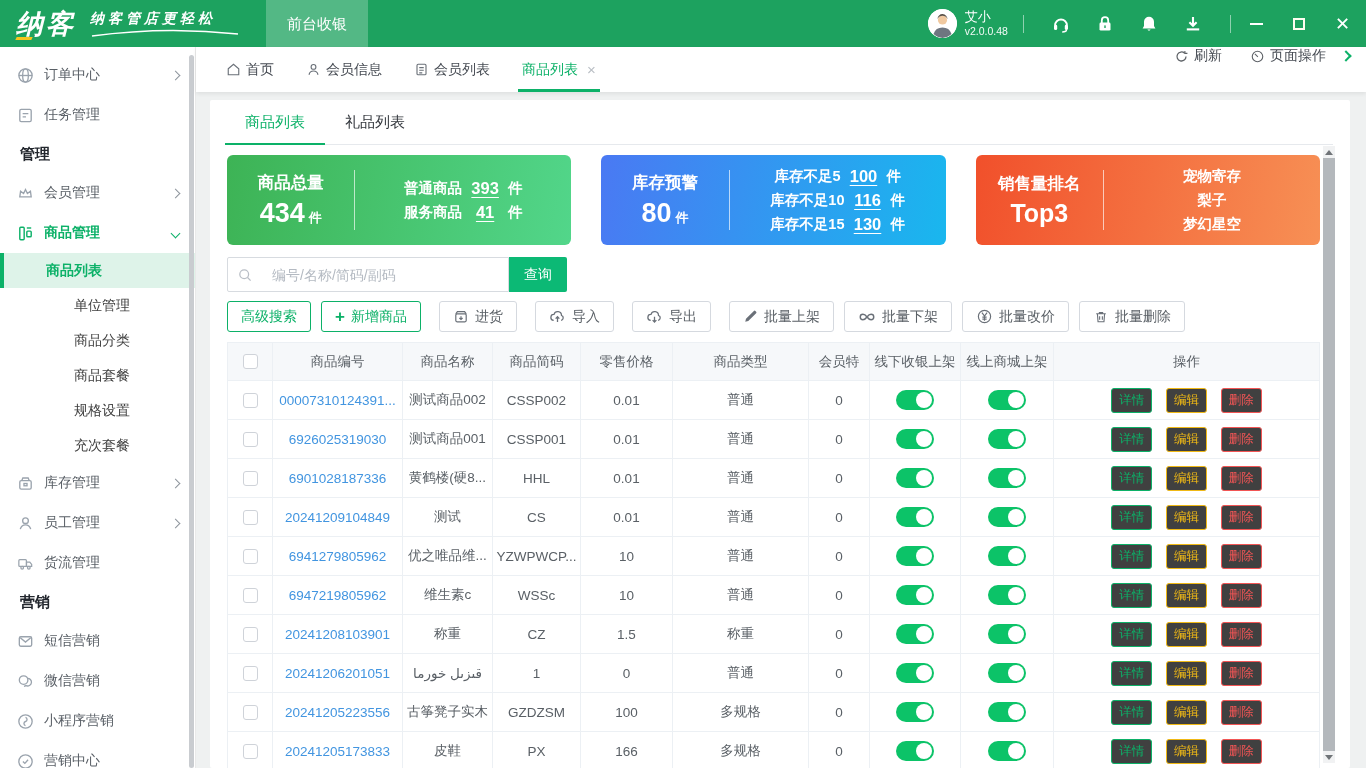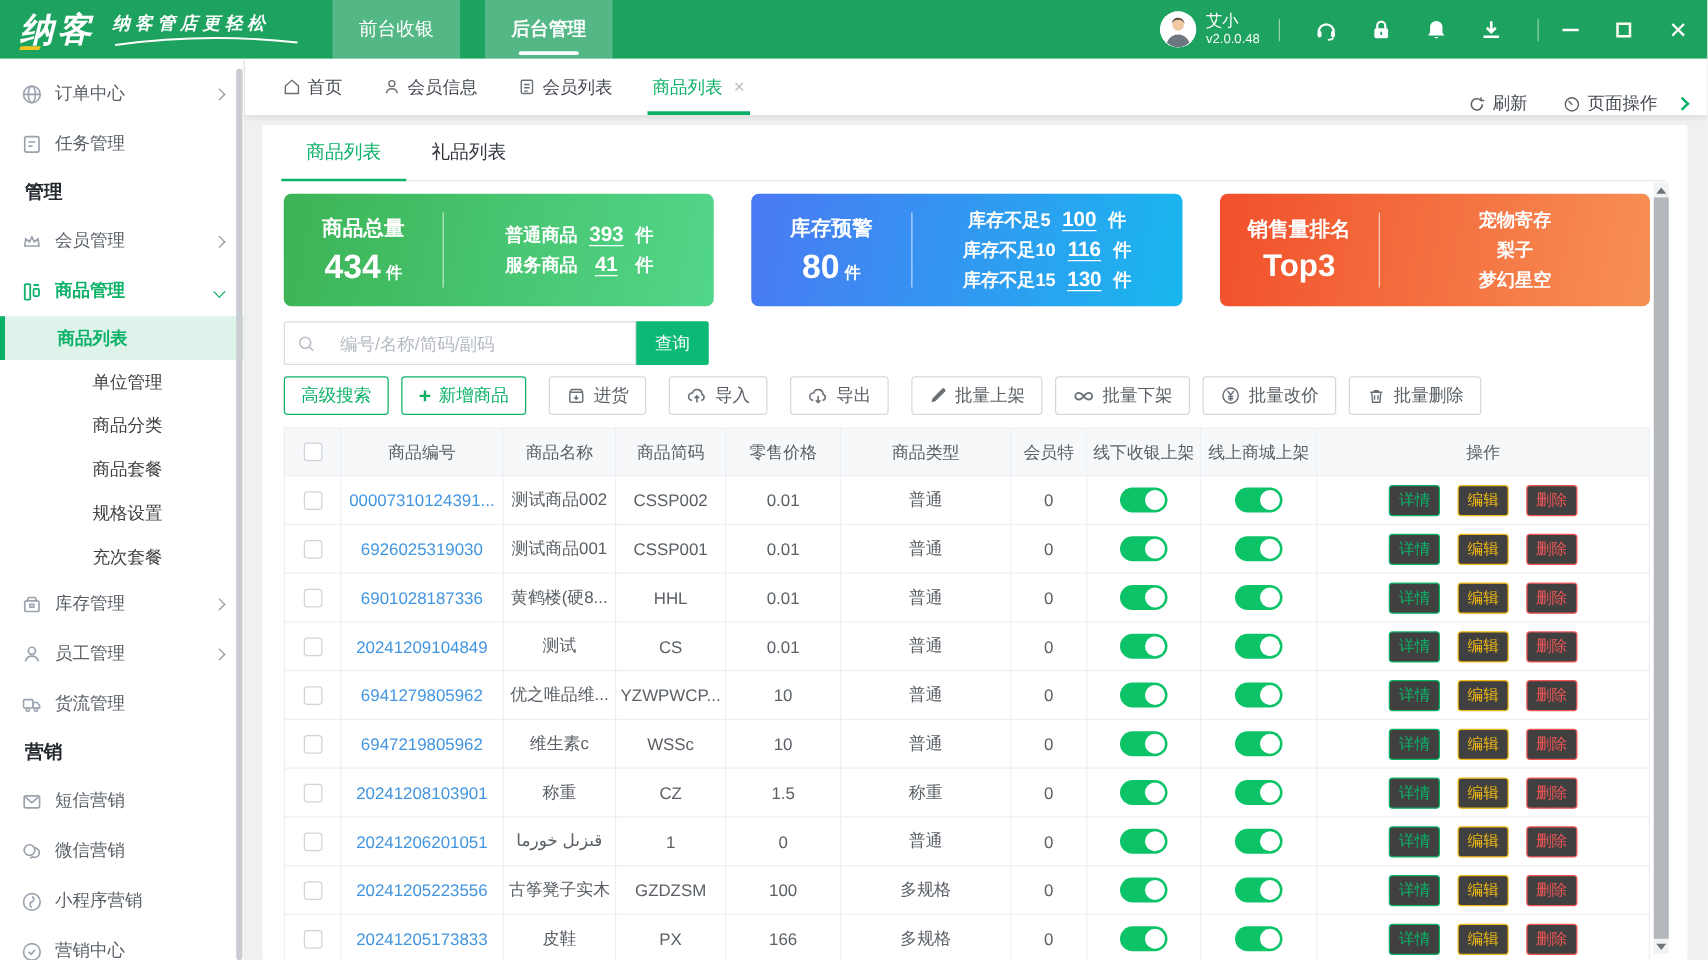--- a/index.html
+++ b/index.html
@@ -44,21 +44,21 @@
   .s-item.active-parent { color:#0cb168; font-weight:bold; }
   .s-item.active-parent .s-icon { color:#0cb168; }
   .s-section { height:38px; line-height:38px; padding-left:20px; font-size:15px; font-weight:bold; color:#23272e; }
   .s-sub { height:35px; line-height:35px; padding-left:74px; font-size:14px; color:#404040; cursor:pointer; }
   .s-sub.active { background:#def3e9; color:#0cb168; font-weight:bold; border-left:4px solid #0cb168; padding-left:42px; }
   .side-scroll { position:absolute; top:8px; right:1px; bottom:0; width:5px; }
   .side-thumb { width:5px; height:100%; background:#c9ccd0; border-radius:3px; }
 
   
   .content-region { flex:1; display:flex; flex-direction:column; min-width:0; }
-  .tabbar { height:45px; background:#fff; display:flex; align-items:flex-end; padding:0 16px 0 30px; box-shadow:0 2px 4px rgba(0,0,0,.07); position:relative; z-index:2; flex:none; }
+  .tabbar { height:45px; background:#fff; display:flex; align-items:flex-start; padding:0 16px 0 30px; box-shadow:0 2px 4px rgba(0,0,0,.07); position:relative; z-index:2; flex:none; }
   .t-tab { display:flex; align-items:center; gap:5px; margin-right:32px; font-size:14px; color:#454a52; height:45px; position:relative; cursor:pointer; }
   .t-tab svg { color:#6a7078; }
   .t-tab.active { color:#0cb168; }
   .t-tab.active::after { content:""; position:absolute; left:-4px; right:-4px; bottom:0; height:3px; background:#0cb168; }
   .t-close { color:#b9bec4; font-size:15px; margin-left:4px; }
   .tabbar-right { margin-left:auto; display:flex; align-items:center; }
   .t-action { display:flex; align-items:center; gap:5px; font-size:14px; color:#454a52; margin-left:28px; cursor:pointer; }
   .t-action svg { color:#5f6368; }
   .green-chev { width:8px; height:8px; border-right:2px solid #0cb168; border-bottom:2px solid #0cb168; transform:rotate(-45deg); margin-left:16px; cursor:pointer; }
 
@@ -134,21 +134,20 @@
   <header class="topbar">
     <div class="logo">纳客</div>
     <div class="slogan-wrap">
       <div class="slogan">纳客管店更轻松</div>
       <svg width="150" height="8" viewBox="0 0 150 8">
           <path d="M2 7 Q75 -3 148 5" stroke="#fff" stroke-width="1.5" fill="none"></path>
         </svg>
     </div>
     <div class="nav-tabs">
       <div class="nav-tab">前台收银</div>
-      <div class="nav-tab active">后台管理</div>
     </div>
     <div class="topbar-right">
       <div class="avatar">
         <svg width="29" height="29" viewBox="0 0 29 29">
           <circle cx="14.5" cy="14.5" r="14.5" fill="#fff"></circle>
           <circle cx="14.5" cy="11" r="4.6" fill="#f0c9a0"></circle>
           <path d="M9.5 10a5 5 0 0 1 10 .2 c-1-2.4-3-3.4-5-3.4s-4 1-5 3.2z" fill="#5a5248"></path>
           <path d="M5.5 25 a9.5 9.5 0 0 1 18 0 A14.4 14.4 0 0 1 14.5 29 14.4 14.4 0 0 1 5.5 25z" fill="#6e7680"></path>
         </svg>
       </div>

